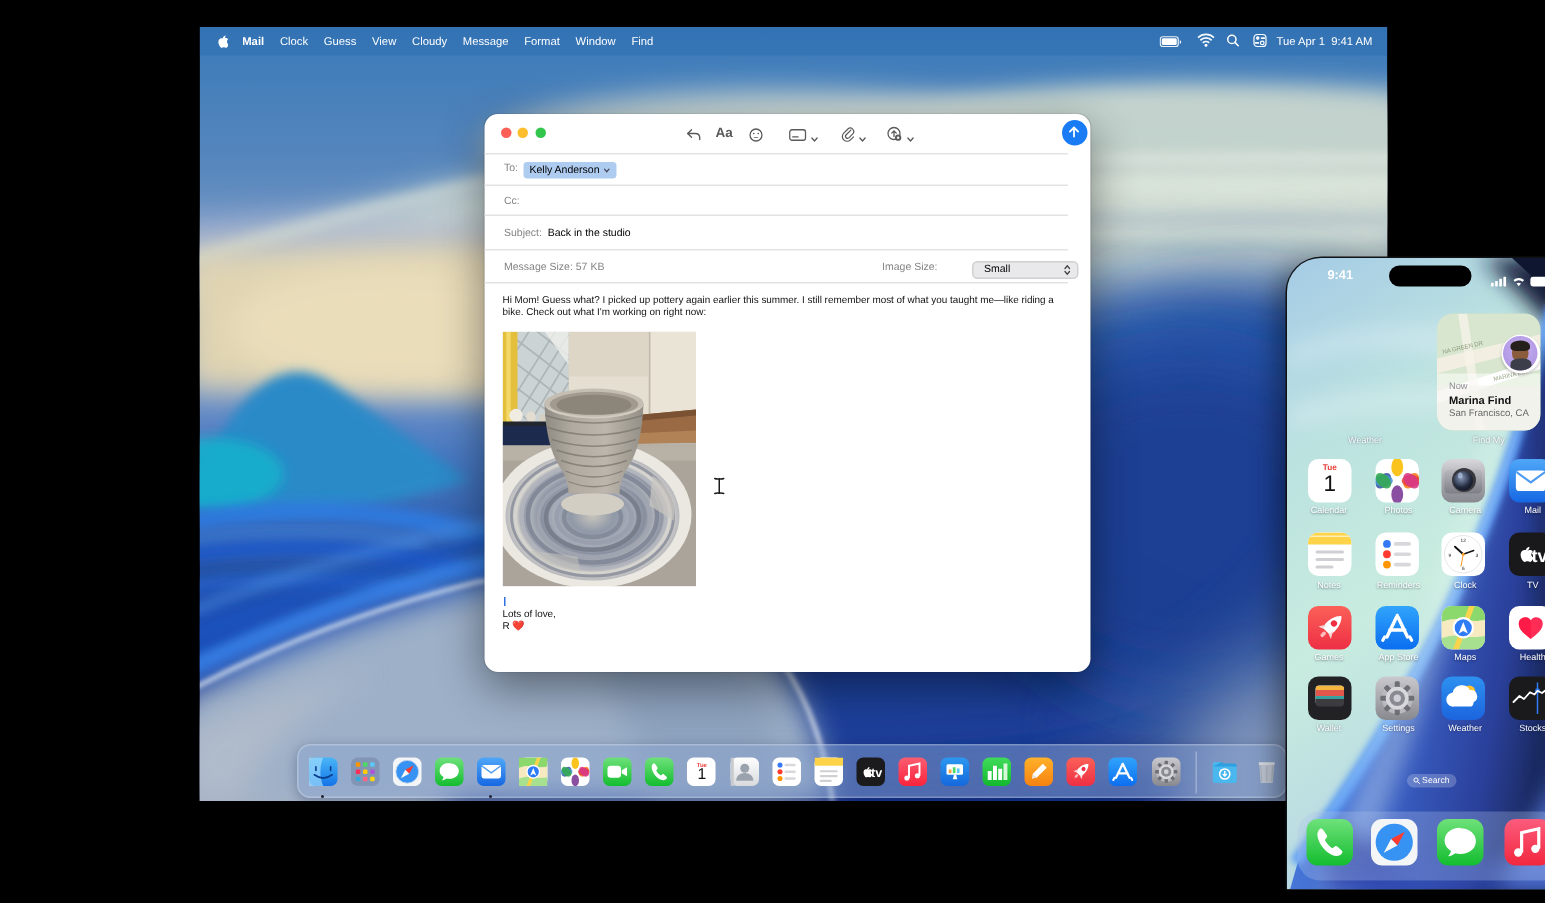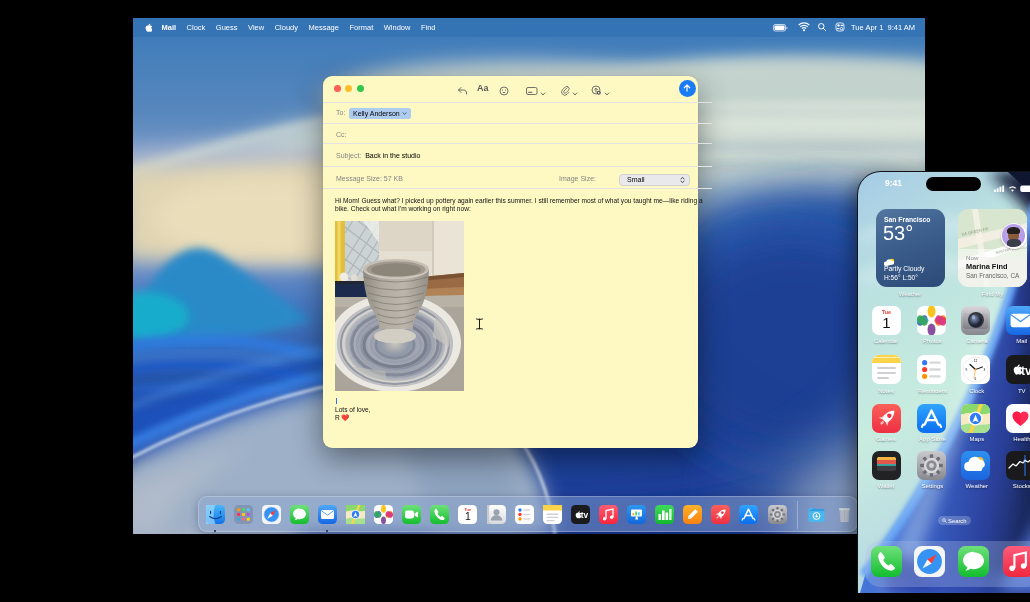--- a/index.html
+++ b/index.html
@@ -4,21 +4,21 @@
 <style>
 * { margin:0; padding:0; box-sizing:border-box; }
 html,body { width:1030px; height:602px; background:#000; overflow:hidden; font-family:"Liberation Sans", sans-serif; }
 #stage { position:absolute; top:0; left:0; width:1030px; height:602px; background:#000;margin-left:33px; }
 #desktop { position:absolute; left:100px; top:18px; width:792px; height:516px; overflow:hidden; }
 #wall { position:absolute; left:0; top:0; width:792px; height:516px; }
 
 #menubar { position:absolute; left:0; top:0; width:792px; height:19px; color:#fff; font-size:7.5px; display:flex; align-items:center; }
 #menubar .it { margin-right:0; white-space:nowrap; }
 
-#mailwin { position:absolute; left:290px; top:76px; width:375px; height:372px; background:#fef9c3; border-radius:9px; box-shadow:0 10px 30px rgba(0,0,0,0.45), 0 0 1px rgba(0,0,0,0.3); }
+#mailwin { position:absolute; left:290px; top:76px; width:404px; height:372px; background:#ffffff; border-radius:9px; box-shadow:0 10px 30px rgba(0,0,0,0.45), 0 0 1px rgba(0,0,0,0.3); }
 .tl { position:absolute; width:7.2px; height:7.2px; border-radius:50%; top:8.5px; }
 .sep { position:absolute; left:0; width:389px; height:1px; background:#e3e3e3; }
 .lab { color:#848484; font-size:7px; }
 .row { position:absolute; left:13px; font-size:7px; color:#000; }
 #body-text { position:absolute; left:12px; top:120.5px; width:368px; font-size:6.6px; line-height:8.1px; color:#111; }
 #photo { position:absolute; left:12px; top:145px; width:129px; height:170px; overflow:hidden; }
 .tbi { position:absolute; top:5.5px; color:#5a5a5a; }
 #sendbtn { position:absolute; right:2.5px; top:3.5px; width:17px; height:17px; border-radius:50%; background:#1a7cf5; }
 #sendbtn svg { position:absolute; left:3.5px; top:3.5px; }
 
@@ -506,30 +506,20 @@
           </svg></div>
       <div style="position:absolute;left:150.5px;top:7.5px"><svg width="9" height="8" viewBox="0 0 18 16" fill="#fff">
             <path d="M9 13.6 l3-3.5 a5 5 0 0 0 -6 0 z"></path>
             <path d="M3.8 7.6 a7.5 7.5 0 0 1 10.4 0 l1.9-2.2 a11 11 0 0 0 -14.2 0 z"></path>
           </svg></div>
       <div style="position:absolute;left:162px;top:7.5px"><svg width="14" height="8" viewBox="0 0 28 16">
             <rect x="0.5" y="1" width="23" height="13" rx="4" fill="#fff"></rect>
             <path d="M25.5 5 v6 c1.5-.4 2-1.7 2-3s-.5-2.6-2-3z" fill="#fff" opacity="0.6"></path>
           </svg></div>
 
-      <div style="position:absolute;left:18.5px;top:37px;width:68.5px;height:78.5px;border-radius:11px;background:linear-gradient(160deg,#53779f 0%,#3c5f8e 40%,#2c4a77 100%);overflow:hidden">
-        <div style="position:absolute;left:8px;top:7px;font-size:6.8px;color:#fff;font-weight:bold">San Francisco</div>
-        <div style="position:absolute;left:7px;top:13px;font-size:20px;font-weight:300;color:#fff">53°</div>
-        <div style="position:absolute;left:8px;top:44px"><svg width="12" height="9" viewBox="0 0 24 18">
-              <circle cx="16" cy="6" r="4.5" fill="#ffd60a"></circle>
-              <path d="M4 16 a4.5 4.5 0 0 1 0.5-9 a6 6 0 0 1 11-1.5 a4 4 0 0 1 2.5 7.5 z" fill="#fff"></path>
-            </svg></div>
-        <div style="position:absolute;left:8px;top:56.5px;font-size:6.8px;color:#fff">Partly Cloudy</div>
-        <div style="position:absolute;left:8px;top:65px;font-size:6.6px;color:#fff">H:56° L:50°</div>
-      </div>
       <div class="applabel" style="left:30.5px;top:119px;color:rgba(255,255,255,0.95)">Weather</div>
 
       <div style="position:absolute;left:100.5px;top:37px;width:69px;height:78.5px;border-radius:11px;overflow:hidden;background:#cfe0c8">
         <svg width="69" height="78.5" viewBox="0 0 69 78.5">
           <rect width="69" height="78.5" fill="#d8e6cf"></rect>
           <path d="M0 30 L69 14 L69 22 L0 40 Z" fill="#f2efe2"></path>
           <path d="M0 52 L69 30 L69 37 L0 60 Z" fill="#fff"></path>
           <path d="M20 0 L32 78 L26 78 L14 0 Z" fill="#f6f3e8" opacity="0.8"></path>
           <rect y="48" width="69" height="31" fill="#e8e4da" opacity="0.6"></rect>
           <rect y="40" width="69" height="38.5" fill="#ffffff" opacity="0.5"></rect>

